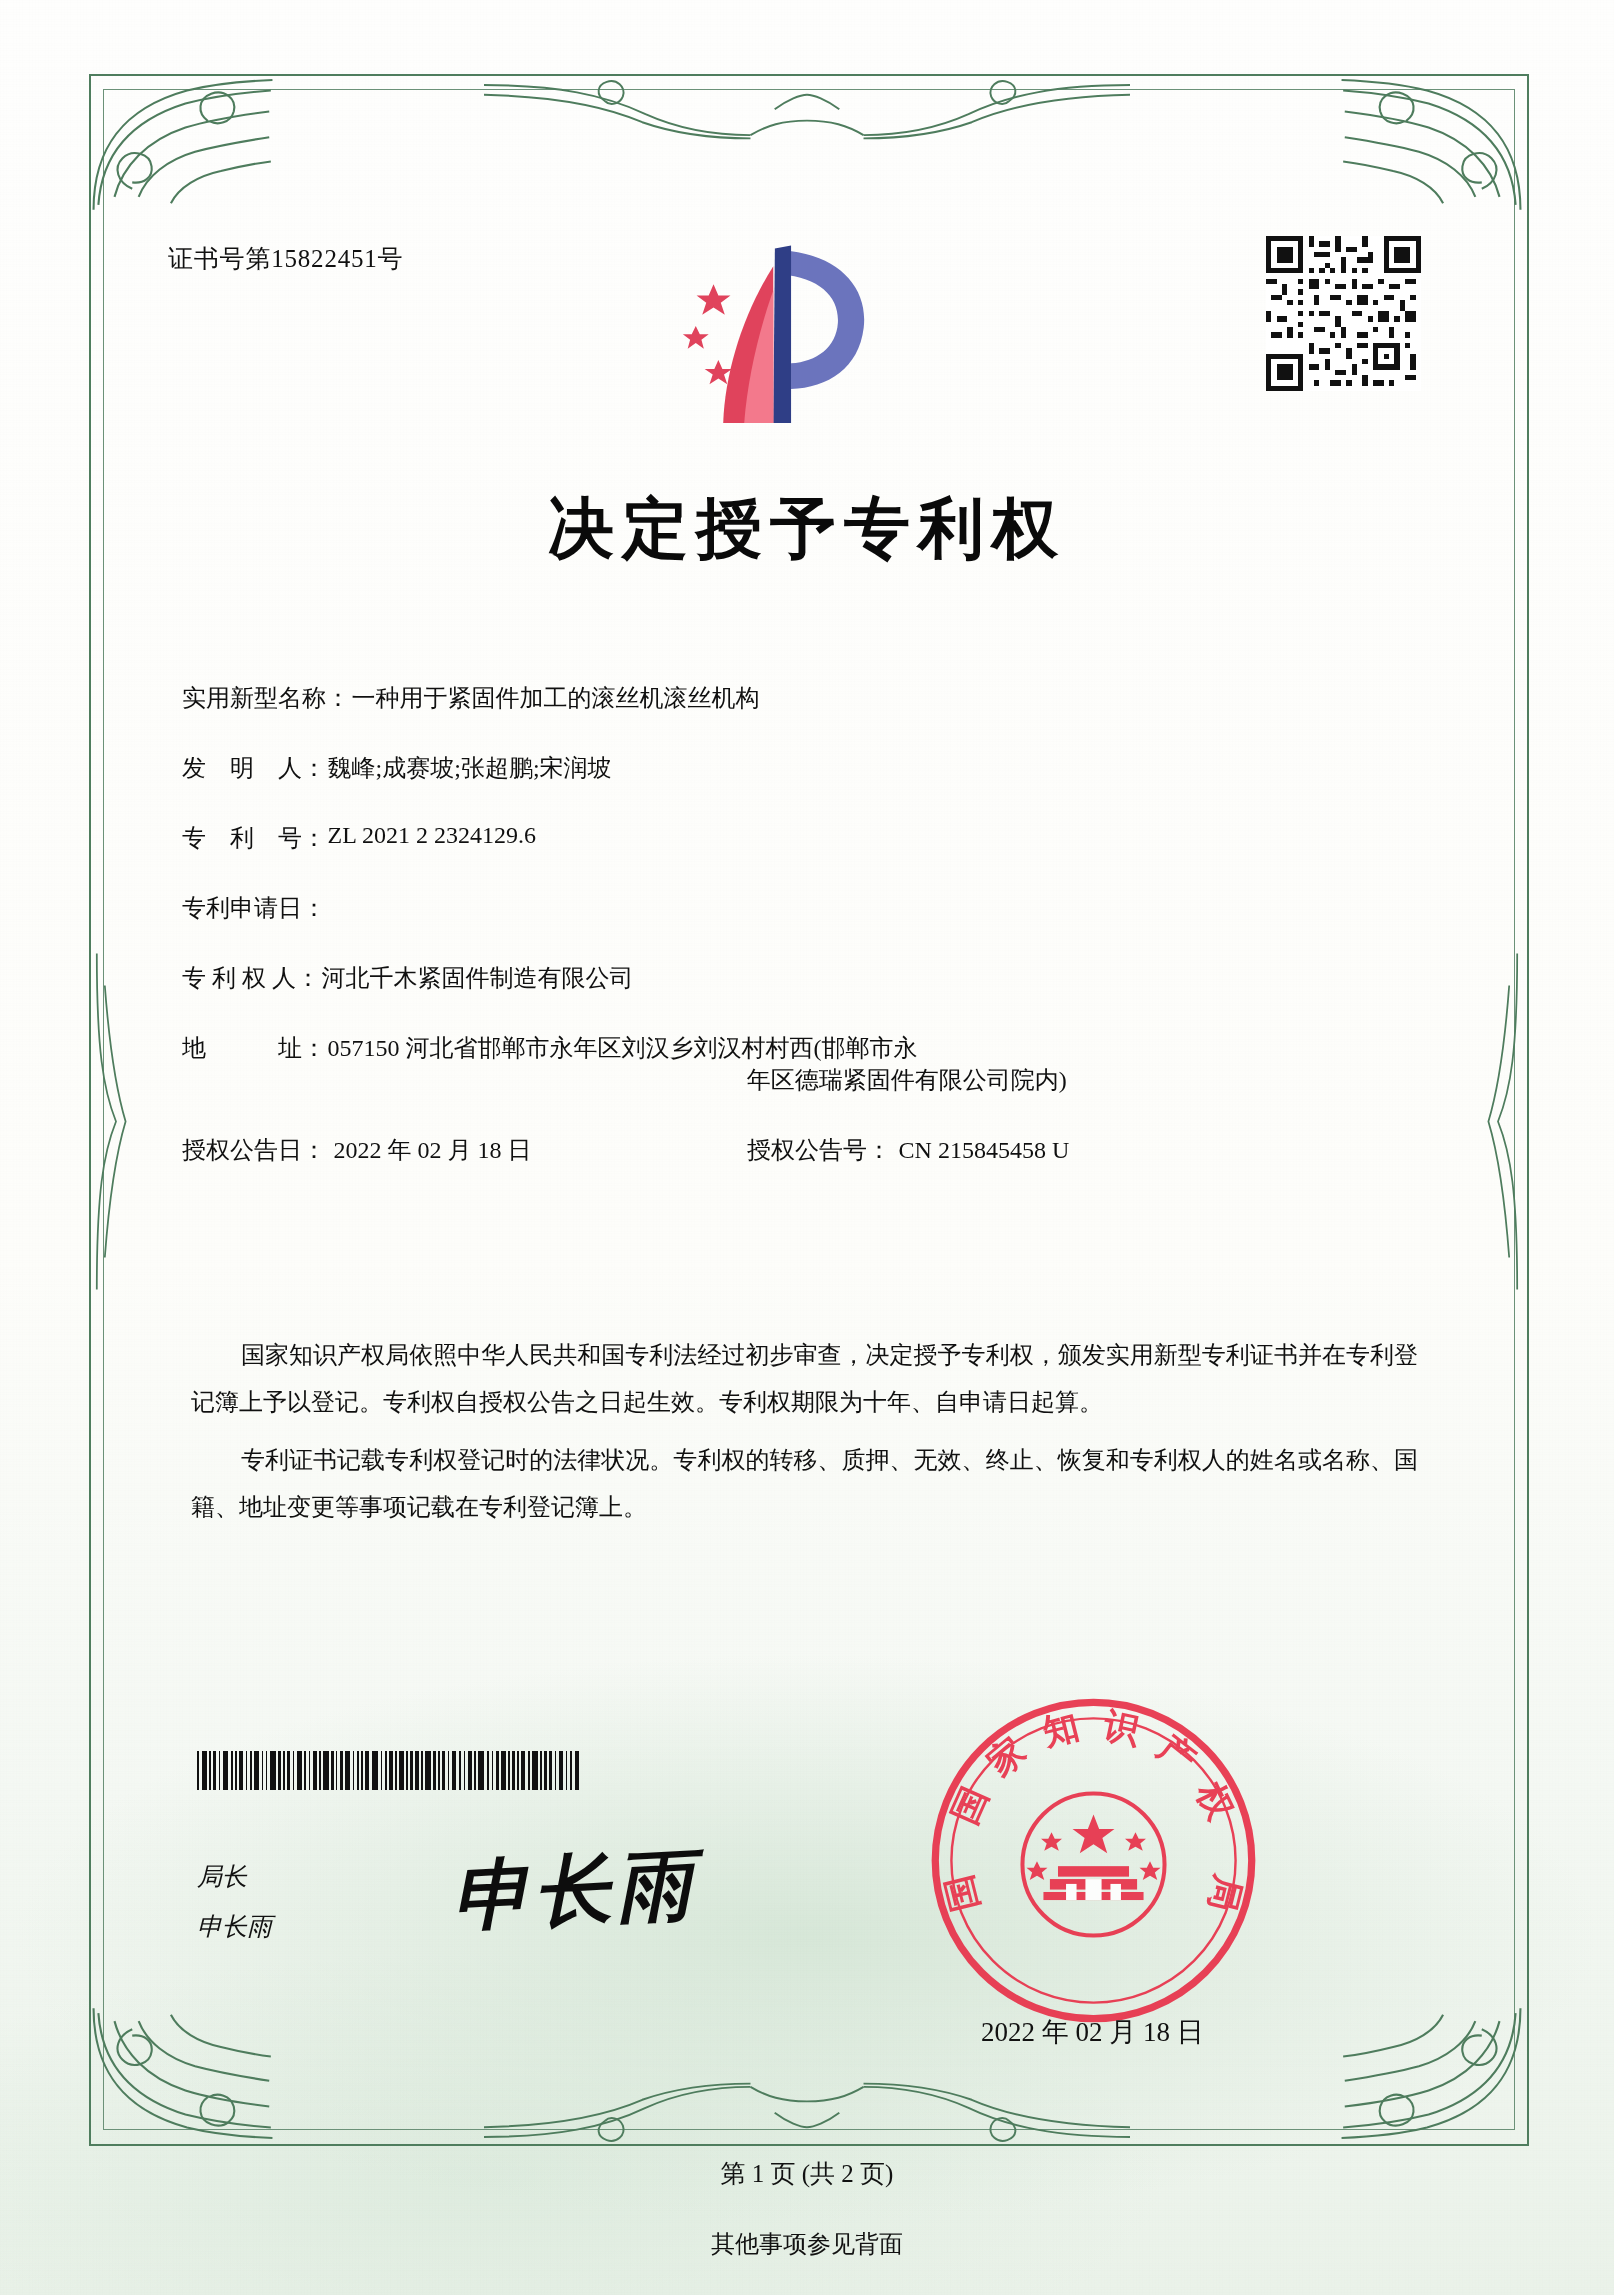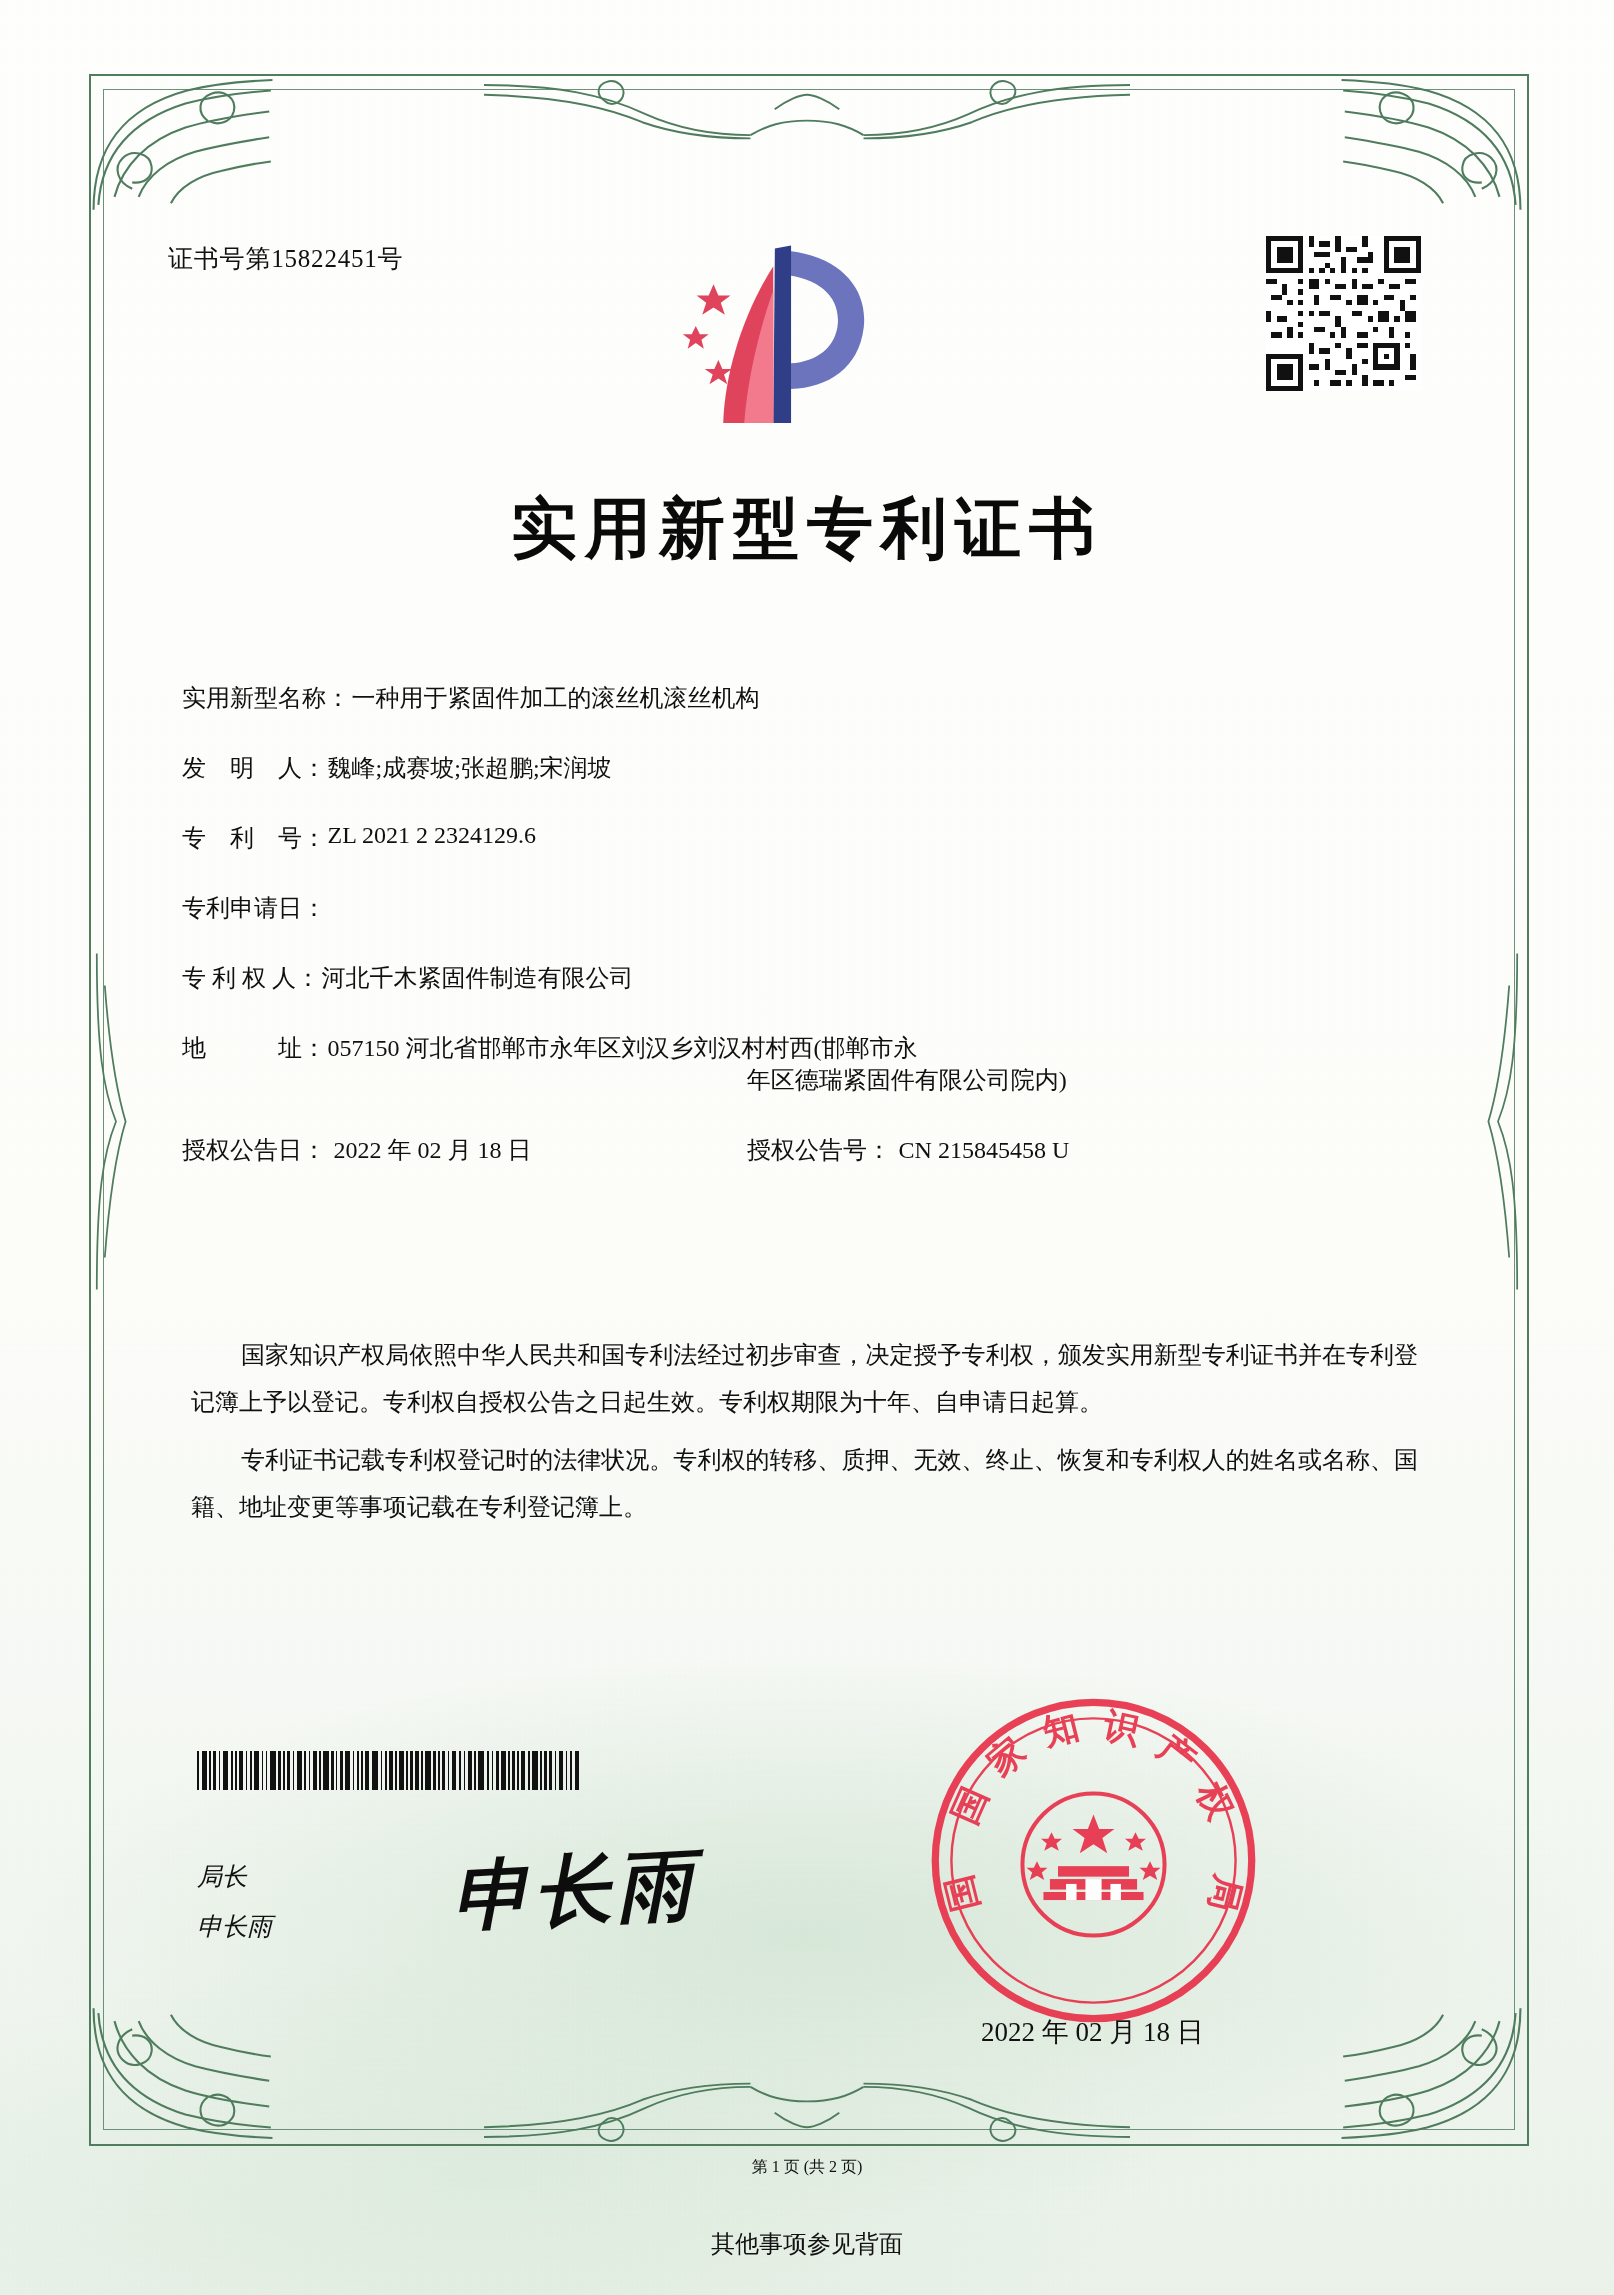--- a/index.html
+++ b/index.html
@@ -182,21 +182,21 @@
     left: 981px; top: 2014px;
     font-size: 27px;
     color: #111;
   }
 
   
   .page-num {
     position: absolute;
     left: 0; right: 0; top: 2157px;
     text-align: center;
-    font-size: 16px;
+    font-size: 25px;
     color: #111;
   }
   .back-note {
     position: absolute;
     left: 0; right: 0; top: 2228px;
     text-align: center;
     font-size: 24px;
     color: #111;
   }
 </style>
@@ -438,21 +438,21 @@
           <rect x="18" y="26" width="1" height="2"></rect>
         <rect x="20" y="27" width="2" height="1"></rect>
           <rect x="23" y="27" width="1" height="1"></rect>
         <rect x="26" y="26" width="2" height="1"></rect>
           <rect x="27" y="22" width="1" height="3"></rect>
         <rect x="26" y="20" width="1" height="1"></rect>
       </g>
     </svg>
   </div>
 
-  <div class="title">实用新型专利证书</div>
+  <div class="title">决定授予专利权</div>
 
   <div class="fields">
 
     <div class="field">
       <span class="f-label">实用新型名称：</span>
       <span class="f-value">一种用于紧固件加工的滚丝机滚丝机构</span>
     </div>
 
     <div class="field">
       <span class="f-label">发　明　人：</span>

